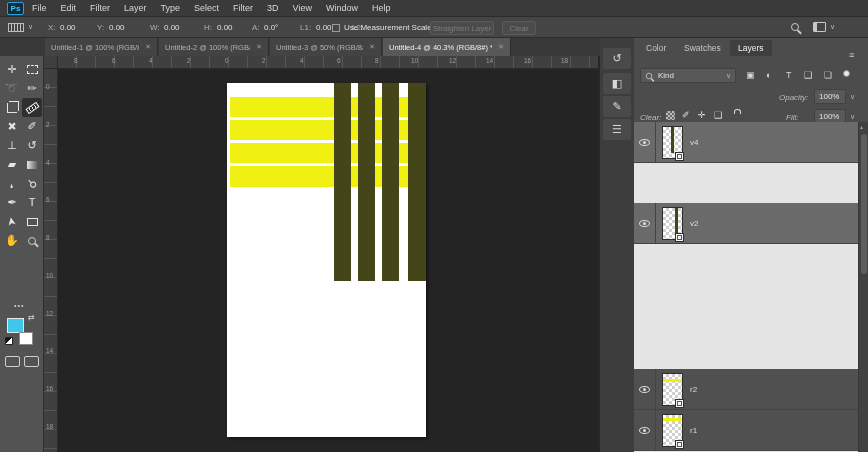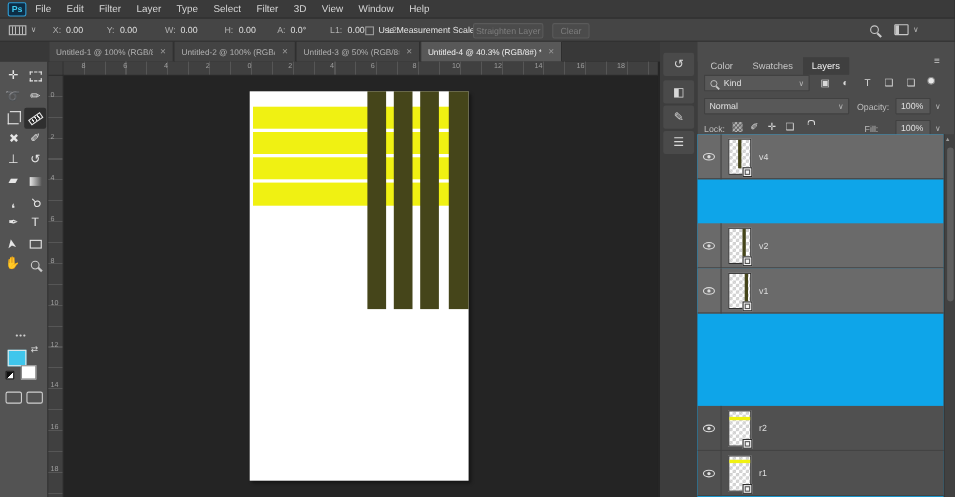--- a/index.html
+++ b/index.html
@@ -91,41 +91,41 @@
   .ystripe { position:absolute; left:3px; width:193px; height:20px; }
   .obar { position:absolute; top:0; height:198px; }
 
   
   #panelstrip { left:600px; top:38px; width:34px; height:414px; background:#3d3d3d; }
   .strip-btn { left:3px; width:28px; height:21px; background:#4a4a4a; border-radius:2px;
     display:flex; align-items:center; justify-content:center; color:#d8d8d8; font-size:11px; }
 
   
   #rightpanel { left:634px; top:38px; width:234px; height:414px; background:#4c4c4c; }
-  .ptab { top:14px; height:16px; display:flex; align-items:center; padding:0 8px;
+  .ptab { top:2px; height:16px; display:flex; align-items:center; padding:0 8px;
     color:#c6c6c6; font-size:8.5px;text-align:right; }
   .ptab.active { background:#3f3f3f; color:#f2f2f2; }
   #panel-menu { left:215px; top:12px; color:#cfcfcf; font-size:9px; }
   .field { background:#585858; border:1px solid #414141; border-radius:1px;
     color:#e2e2e2; font-size:8px; display:flex; align-items:center; padding:0 4px; }
-  .plabel { color:#bdbdbd; font-size:8px; }
+  .plabel { color:#bdbdbd; font-size:8px;font-style:italic; }
   .ficon { color:#d8d8d8; font-size:9px; }
   .filter-dot { width:7px; height:7px; border-radius:50%; background:#e8e8e8;
     border:1px solid #888; }
   .checker-s { width:9px; height:9px;
     background-image:linear-gradient(45deg,#bbb 25%,transparent 25%,transparent 75%,#bbb 75%),
       linear-gradient(45deg,#bbb 25%,transparent 25%,transparent 75%,#bbb 75%);
     background-size:4px 4px; background-position:0 0,2px 2px; background-color:#666; }
   .lock-icon { width:8px; height:6px; background:#d8d8d8; border-radius:1px; position:relative; }
   .lock-icon::before { content:""; position:absolute; top:-4px; left:1.5px; width:5px;
     height:4px; border:1.2px solid #d8d8d8; border-bottom:none; border-radius:3px 3px 0 0; }
 
   
   #layers-list { left:0px; top:84px; width:224px; height:330px; overflow:hidden;
-    position:absolute; background:#0ea5e9; }
+    position:absolute; background:#e5e5e5; }
   .lrow { position:absolute; left:0; width:224px; height:41px; background:#505050;
     border-bottom:1px solid #434343; }
   .lrow.sel { background:#6a6a6a; }
   .eyecell { position:absolute; left:0; top:0; width:22px; height:41px;
     border-right:1px solid #434343; display:flex; align-items:center; justify-content:center; }
   .eye { width:11px; height:7px; border:1px solid #dcdcdc; border-radius:50%; position:relative; }
   .eye::after { content:""; position:absolute; left:3px; top:1.2px; width:3px; height:3px;
     border-radius:50%; background:#dcdcdc; }
   .thumb { position:absolute; left:28px; top:4px; width:21px; height:33px;
     border:1px solid #2e2e2e; background-color:#fff;
@@ -356,32 +356,28 @@
       <span class="caret" style="margin-left:auto">∨</span>
     </div>
     <span class="abs ficon" style="left:112px;top:32px">▣</span>
     <span class="abs ficon" style="left:132px;top:32px">◐</span>
     <span class="abs ficon" style="left:152px;top:32px">T</span>
     <span class="abs ficon" style="left:170px;top:32px">❑</span>
     <span class="abs ficon" style="left:190px;top:32px">❏</span>
     <span class="abs filter-dot" style="left:209px;top:32px"></span>
 
     
-    <div class="field abs" style="left:6px;top:51px;width:132px;height:15px">
-      <span>Normal</span>
-      <span class="caret" style="margin-left:auto">∨</span>
-    </div>
     <span class="abs plabel" style="left:145px;top:55px">Opacity:</span>
     <div class="field abs" style="left:180px;top:51px;width:32px;height:15px">
       <span>100%</span>
     </div>
     <span class="abs caret" style="left:216px;top:55px">∨</span>
 
     
-    <span class="abs plabel" style="left:6px;top:75px">Lock:</span>
+    <span class="abs plabel" style="left:6px;top:75px">Clear:</span>
     <span class="abs checker-s" style="left:32px;top:73px"></span>
     <span class="abs ficon" style="left:48px;top:72px">✐</span>
     <span class="abs ficon" style="left:64px;top:72px">✛</span>
     <span class="abs ficon" style="left:80px;top:72px">❑</span>
     <span class="abs lock-icon" style="left:98px;top:75px"></span>
     <span class="abs plabel" style="left:152px;top:75px">Fill:</span>
     <div class="field abs" style="left:180px;top:71px;width:32px;height:15px">
       <span>100%</span>
     </div>
     <span class="abs caret" style="left:216px;top:75px">∨</span>
@@ -401,30 +397,20 @@
       <div class="lrow sel" style="top:81px">
         <span class="eyecell">
             <span class="eye"></span>
           </span>
         <span class="thumb">
             <span class="vline" style="left:64%"></span>
             <span class="badge"></span>
           </span>
         <span class="lname">v2</span>
       </div>
-      <div class="lrow sel" style="top:122px">
-        <span class="eyecell">
-            <span class="eye"></span>
-          </span>
-        <span class="thumb">
-            <span class="vline" style="left:75%"></span>
-            <span class="badge"></span>
-          </span>
-        <span class="lname">v1</span>
-      </div>
       <div class="lrow" style="top:247px">
         <span class="eyecell">
             <span class="eye"></span>
           </span>
         <span class="thumb">
             <span class="hline" style="top:17%"></span>
             <span class="badge"></span>
           </span>
         <span class="lname">r2</span>
       </div>

